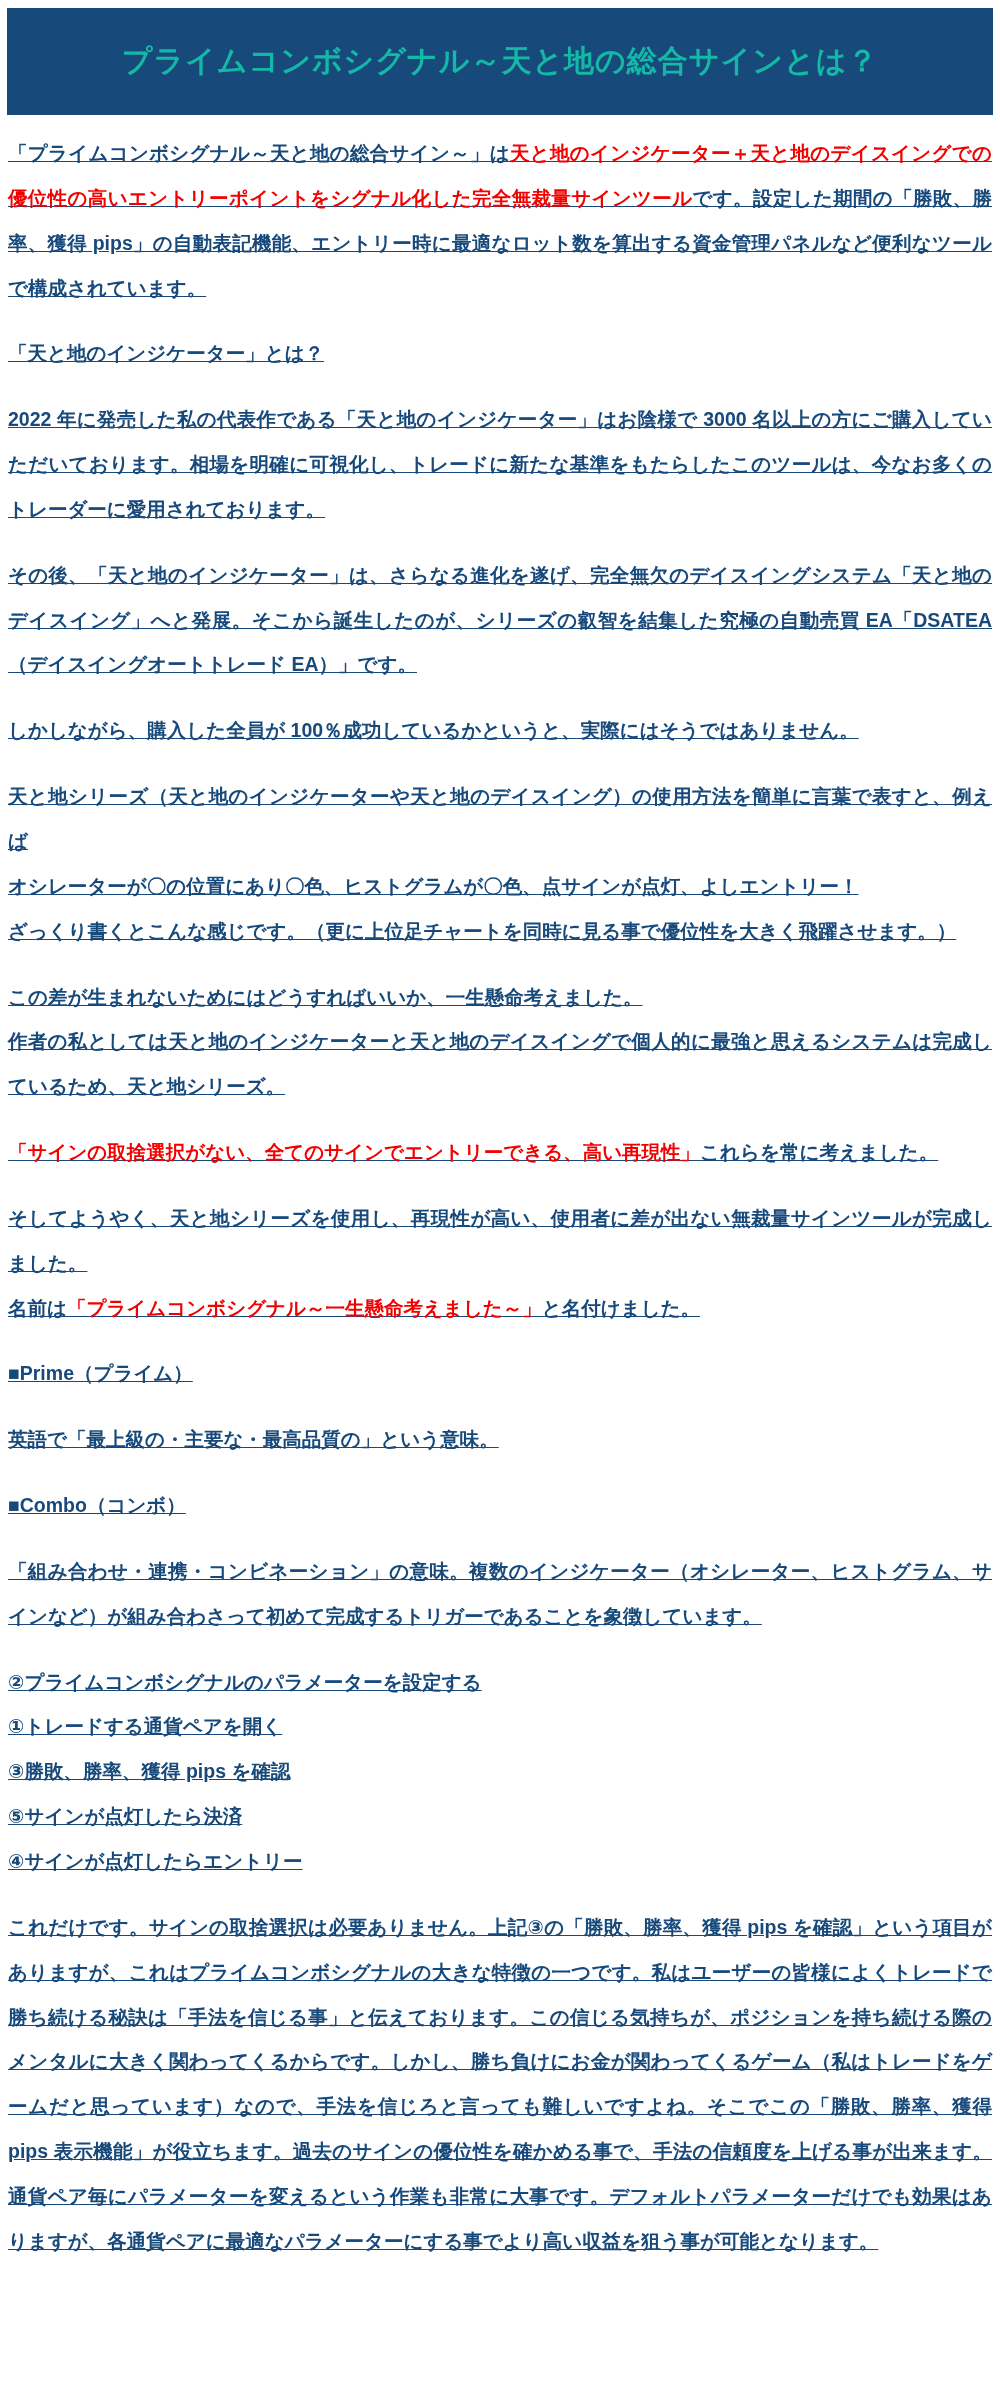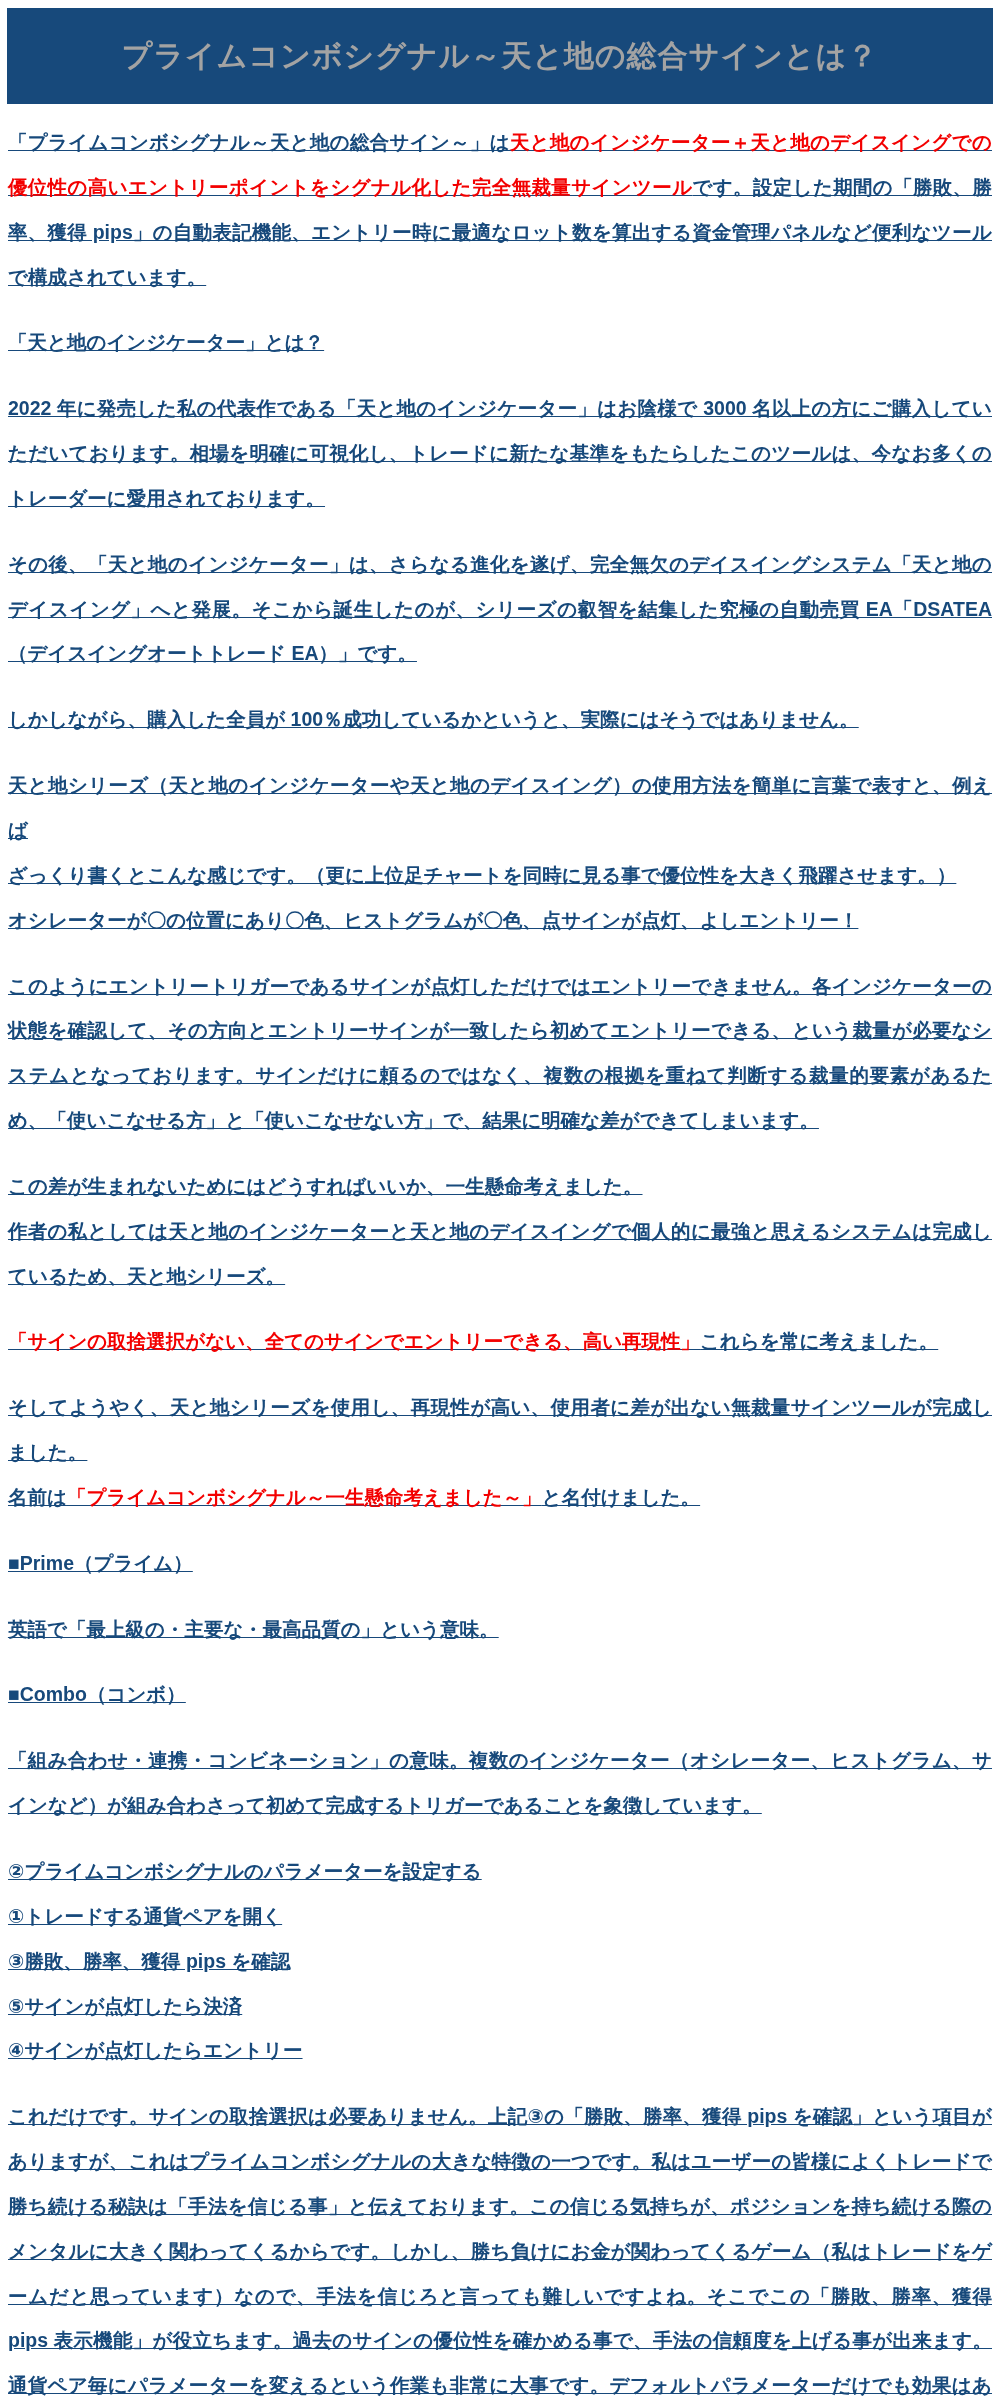--- a/index.html
+++ b/index.html
@@ -14,23 +14,23 @@
     width:1000px;
     min-height:2408px;
     background:var(--page-bg);
     font-family:"Liberation Sans","DejaVu Sans",sans-serif;
     font-weight:bold;
     color:var(--text-blue);
     overflow-x:hidden;
   }
   .banner{
     margin:8px 7px 16px 7px;
-    height:96px;
+    height:107px;
     background:var(--banner-bg);
-    color:#a3a3a3;
+    color:#14b8a6;
     display:flex;
     align-items:center;
     justify-content:center;
     font-size:30px;
     letter-spacing:1px;
   }
   .doc{
     margin:0 8px;
     font-size:19.5px;
     line-height:2.3;
@@ -58,25 +58,22 @@
       <div class="line"><span>2022 年に発売した私の代表作である「天と地のインジケーター」はお陰様で 3000 名以上の方にご購入していただいております。相場を明確に可視化し、トレードに新たな基準をもたらしたこのツールは、今なお多くのトレーダーに愛用されております。</span></div>
     </div>
     <div class="block">
       <div class="line"><span>その後、「天と地のインジケーター」は、さらなる進化を遂げ、完全無欠のデイスイングシステム「天と地のデイスイング」へと発展。そこから誕生したのが、シリーズの叡智を結集した究極の自動売買 EA「DSATEA（デイスイングオートトレード EA）」です。</span></div>
     </div>
     <div class="block">
       <div class="line"><span>しかしながら、購入した全員が 100％成功しているかというと、実際にはそうではありません。</span></div>
     </div>
     <div class="block">
       <div class="line"><span>天と地シリーズ（天と地のインジケーターや天と地のデイスイング）の使用方法を簡単に言葉で表すと、例えば</span></div>
+      <div class="line"><span>オシレーターが〇の位置にあり〇色、ヒストグラムが〇色、点サインが点灯、よしエントリー！</span></div>
       <div class="line"><span>ざっくり書くとこんな感じです。（更に上位足チャートを同時に見る事で優位性を大きく飛躍させます。）</span></div>
-      <div class="line"><span>オシレーターが〇の位置にあり〇色、ヒストグラムが〇色、点サインが点灯、よしエントリー！</span></div>
-    </div>
-    <div class="block">
-      <div class="line"><span>このようにエントリートリガーであるサインが点灯しただけではエントリーできません。各インジケーターの状態を確認して、その方向とエントリーサインが一致したら初めてエントリーできる、という裁量が必要なシステムとなっております。サインだけに頼るのではなく、複数の根拠を重ねて判断する裁量的要素があるため、「使いこなせる方」と「使いこなせない方」で、結果に明確な差ができてしまいます。</span></div>
     </div>
     <div class="block">
       <div class="line"><span>この差が生まれないためにはどうすればいいか、一生懸命考えました。</span></div>
       <div class="line"><span>作者の私としては天と地のインジケーターと天と地のデイスイングで個人的に最強と思えるシステムは完成しているため、天と地シリーズ。</span></div>
     </div>
     <div class="block">
       <div class="line"><span class="red">「サインの取捨選択がない、全てのサインでエントリーできる、高い再現性」</span><span>これらを常に考えました。</span></div>
     </div>
     <div class="block">
       <div class="line"><span>そしてようやく、天と地シリーズを使用し、再現性が高い、使用者に差が出ない無裁量サインツールが完成しました。</span></div>

